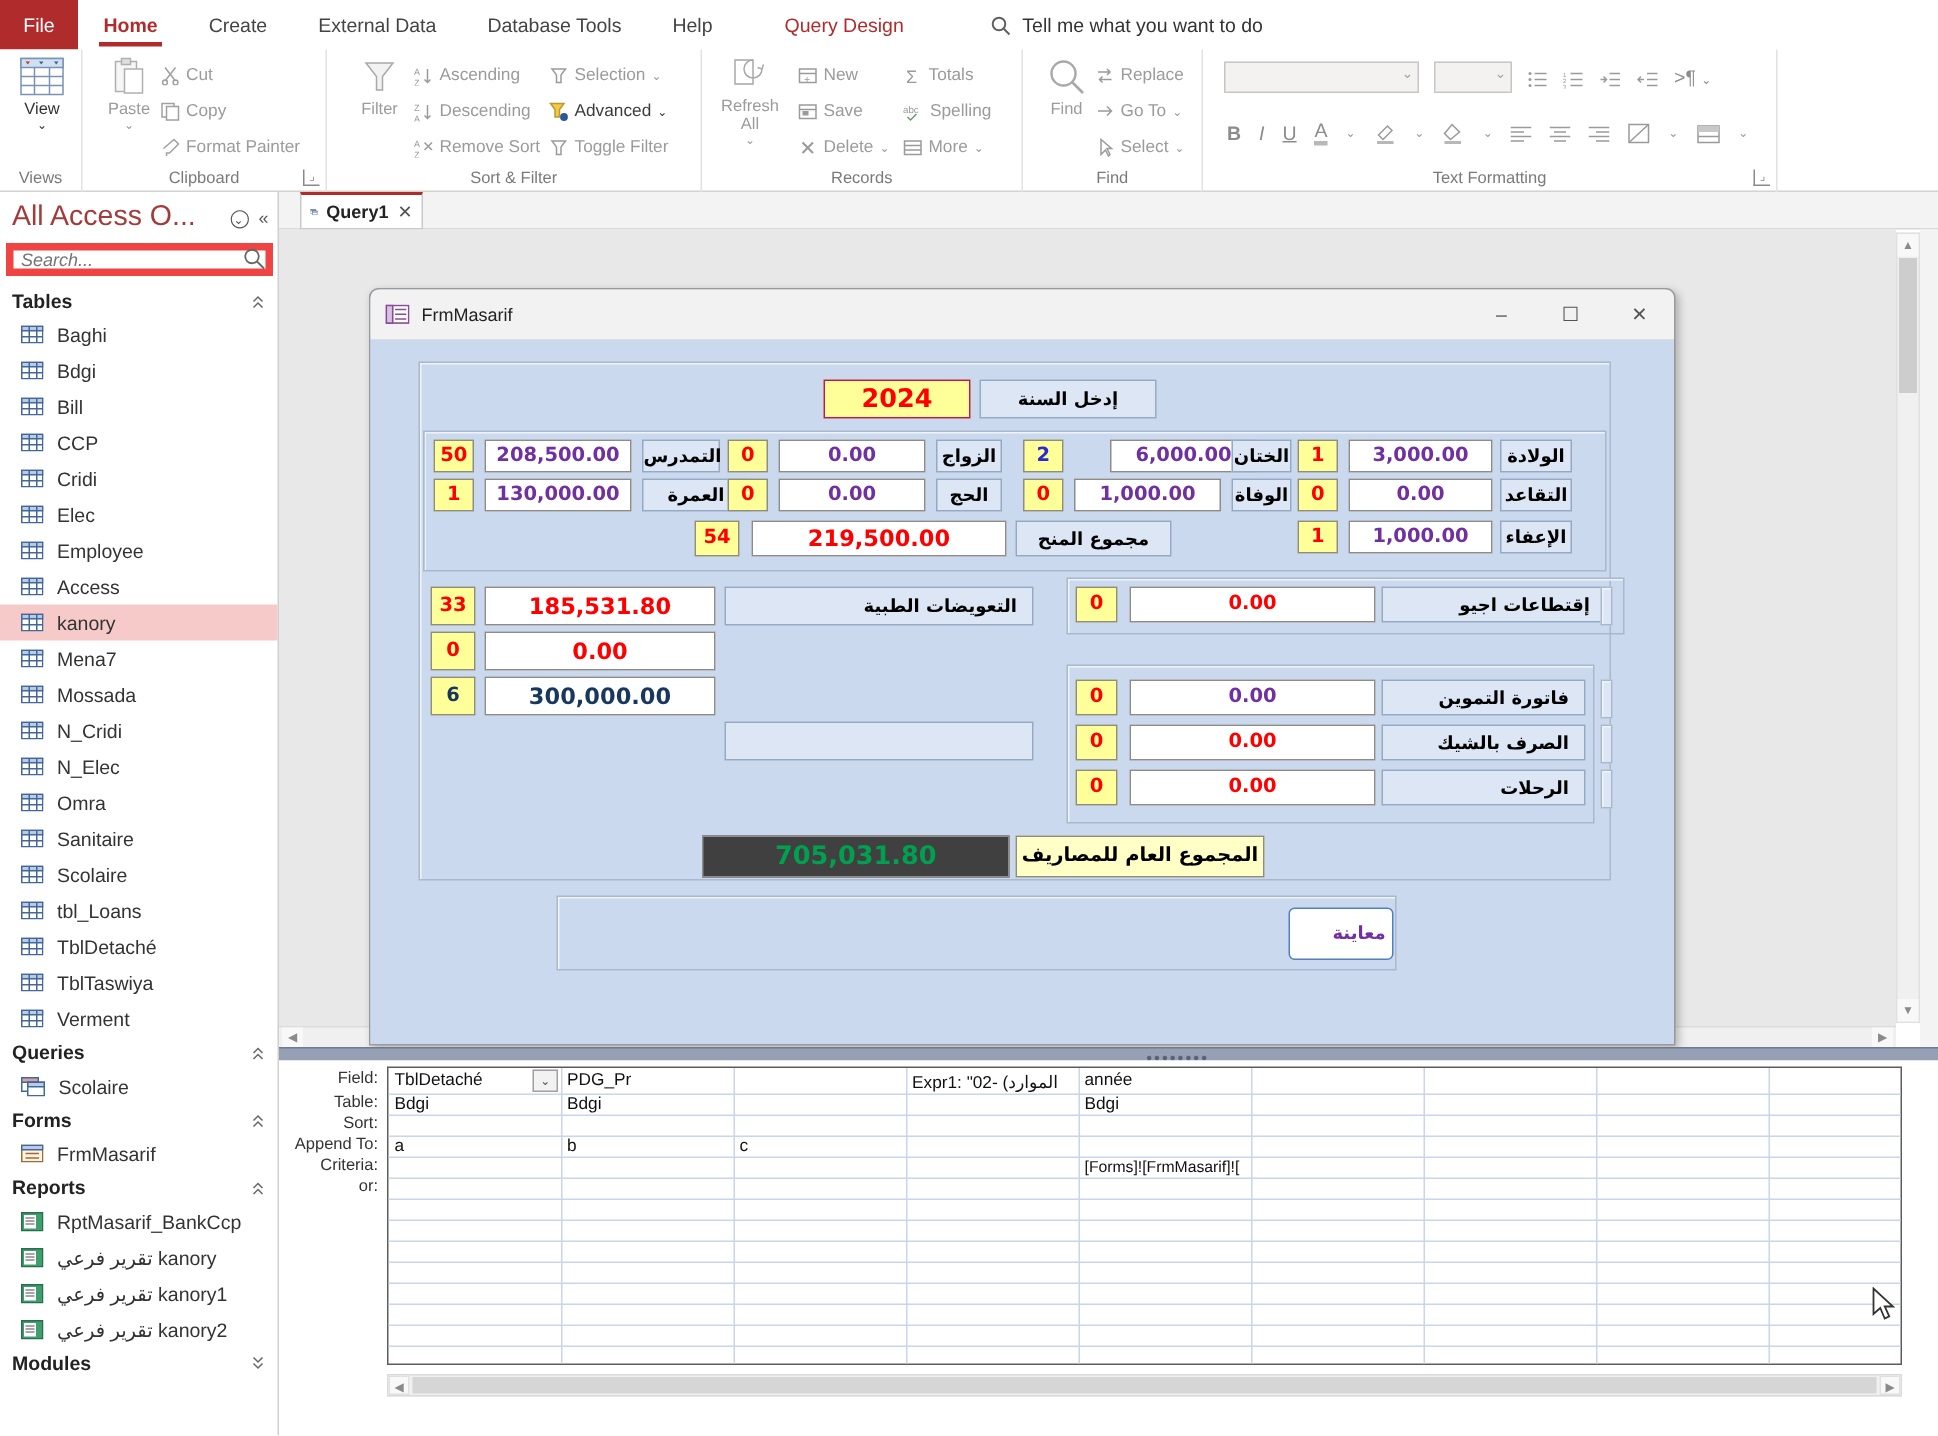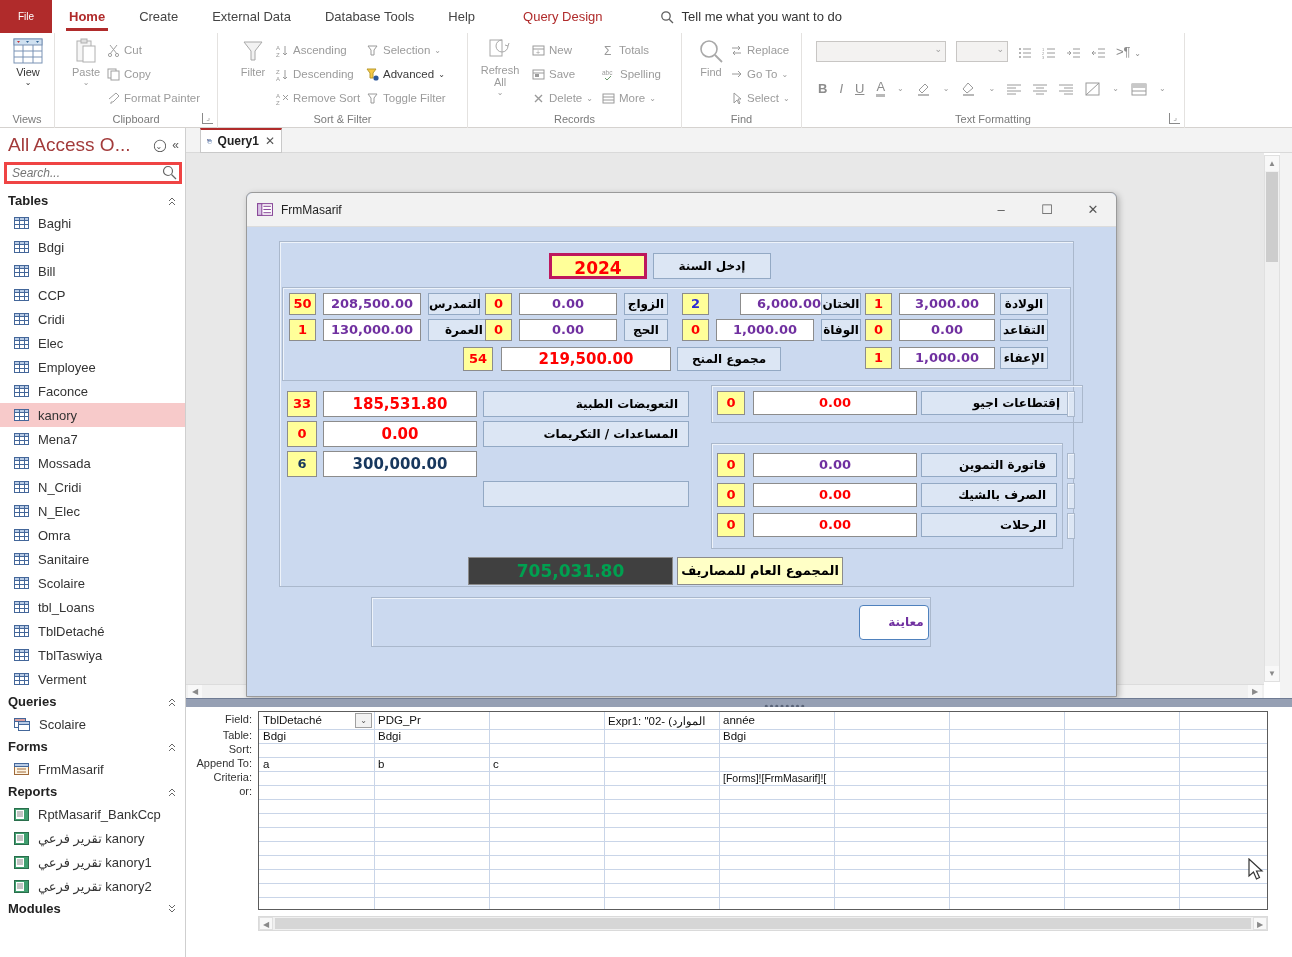--- a/index.html
+++ b/index.html
@@ -1,21 +1,21 @@
 <!DOCTYPE html>
 <html><head>
 <meta charset="utf-8">
 <style>
   * { margin:0; padding:0; box-sizing:border-box; }
   body { font-family:"Liberation Sans", sans-serif; background:#fff; }
   #app { position:relative; width:1292px; height:957px; overflow:hidden; background:#fff; font-size:12px; color:#444; }
 
   
   .tabbar { position:absolute; top:0; left:0; right:0; height:33px; background:#fff; display:flex; align-items:stretch; }
-  .file-tab { width:52px; background:#b02b2b; color:#fff; display:flex; align-items:center; justify-content:center; font-size:10px; }
+  .file-tab { width:52px; background:#b02b2b; color:#fff; display:flex; align-items:center; justify-content:center; font-size:13px; }
   .rtab { padding:0 17px; display:flex; align-items:center; font-size:13px; color:#444; position:relative; }
   .rtab.active { color:#b02b2b; font-weight:bold; }
   .rtab.active::after { content:""; position:absolute; left:14px; right:14px; bottom:2px; height:3px; background:#b02b2b; }
   .rtab.contextual { color:#b02b2b; margin-left:14px; }
   .tellme { display:flex; align-items:center; gap:8px; margin-left:40px; color:#333; font-size:13px; }
 
   
   .ribbon { position:absolute; top:33px; left:0; right:0; height:95px; background:#fff; border-bottom:1px solid #d5d2cf; }
   .rgroup { position:absolute; top:0; height:95px; border-right:1px solid #e4e2e0; }
   .glabel { position:absolute; bottom:3px; left:0; right:0; text-align:center; font-size:11px; color:#7a7a7a; }
@@ -29,21 +29,21 @@
   .combo::after { content:"⌄"; position:absolute; right:3px; top:2px; color:#a0a0a0; font-size:9px; }
   .tfrow { position:absolute; display:flex; align-items:center; gap:10px; }
   .tfbtn { color:#8c8c8c; font-size:13px; }
   svg.mini { vertical-align:middle; }
 
   
   .navpane { position:absolute; top:128px; left:0; width:186px; bottom:0; background:#fff; border-right:1px solid #cfcfcf; }
   .nav-title { display:flex; align-items:center; padding:6px 6px 4px 8px; }
   .nav-title .t { color:#a33b3b; font-size:19px; flex:1; white-space:nowrap; overflow:hidden; }
   .nav-search { margin:2px 4px 6px 4px; position:relative; }
-  .nav-search input { width:178px; height:22px; border:3px solid #ef4444; padding:2px 22px 2px 5px; font-style:italic; font-size:12px; color:#555; font-family:"Liberation Sans",sans-serif; }
+  .nav-search input { width:178px; height:22px; border:5px solid #ef4444; padding:2px 22px 2px 5px; font-style:italic; font-size:12px; color:#555; font-family:"Liberation Sans",sans-serif; }
   .nav-search svg { position:absolute; right:4px; top:3px; }
   .nav-sec { display:flex; align-items:center; padding:3px 8px 3px 8px; font-weight:bold; color:#222; font-size:13px; }
   .nav-sec .sp { flex:1; }
   .nav-item { display:flex; align-items:center; gap:9px; padding:3px 4px 3px 14px; height:24px; color:#333; font-size:13px; }
   .nav-item.selected { background:#f7caca; }
 
   
   .docarea { position:absolute; top:128px; left:186px; right:0; bottom:0; background:#fff; }
   .tabstrip { position:absolute; top:0; left:0; right:0; height:25px; background:#f3f3f3; border-bottom:1px solid #d9d9d9; }
   .doctab { position:absolute; left:14px; top:0; height:25px; width:82px; background:#fff; border:1px solid #c9c9c9; border-top:2px solid #b02b2b; display:flex; align-items:center; gap:6px; padding:0 6px; font-size:12px; color:#222; font-weight:bold; }
@@ -61,21 +61,21 @@
   .formwin { position:absolute; left:60px; top:64px; width:871px; height:505px; background:#cbd9ef; border:1px solid #9a9a9a; border-radius:6px 6px 0 0; box-shadow:2px 2px 6px rgba(0,0,0,.25); }
   .ftitle { height:34px; background:#f2f2f2; border-bottom:1px solid #dcdcdc; border-radius:6px 6px 0 0; display:flex; align-items:center; gap:8px; padding:0 10px; font-size:12px; color:#222; }
   .fctrl { position:absolute; top:0; right:0; height:34px; display:flex; }
   .fctrl span { width:46px; text-align:center; line-height:34px; color:#555; font-size:13px; }
   .fbody { position:absolute; top:34px; left:0; right:0; bottom:0; background:#cbd9ef; }
   .etch { position:absolute; border:1px solid #aab8cc; box-shadow:inset 1px 1px 0 #eef3fa; }
   .cnt, .amt, .flbl { position:absolute; height:22px; line-height:20px; text-align:center; font-family:"DejaVu Sans",sans-serif; font-weight:bold; font-size:13px; }
   .cnt { width:27px; background:#ffff99; border:1px solid #8c8c8c; color:#ff0000; }
   .amt { width:98px; background:#fff; border:1px solid #8c8c8c; color:#7030a0; }
   .flbl { background:#dce6f4; border:1px solid #93a9c4; color:#000; font-size:12px; }
-  .yearbox { position:absolute; background:#ffff99; border:3px solid #be185d; color:#ff0000; font:bold 17px "DejaVu Sans",sans-serif; text-align:center; }
+  .yearbox { position:absolute; background:#ffff99; border:1px solid #be185d; color:#ff0000; font:bold 17px "DejaVu Sans",sans-serif; text-align:center; }
   .grand { position:absolute; background:#404040; border:1px solid #8c8c8c; color:#00a050; font:bold 17px "DejaVu Sans",sans-serif; text-align:center; line-height:26px; }
   .grandlbl { position:absolute; background:#ffffc6; border:1px solid #8c8c8c; color:#000; font:bold 13px "DejaVu Sans",sans-serif; text-align:center; line-height:26px; }
   .pvbtn { position:absolute; background:#fff; border:1px solid #4f81bd; border-radius:4px; color:#7030a0; font:bold 12px "DejaVu Sans",sans-serif; text-align:center;padding-left:24px; }
 
   
   .splitter { position:absolute; top:570px; left:0; right:0; height:9px; background:#96a0b4; border-top:1px solid #6f7b93; }
   .splitter .grip { position:absolute; left:578px; top:3px; color:#5a6478; font-size:7px; letter-spacing:1px; }
   .gridpane { position:absolute; top:579px; left:0; right:0; height:228px; background:#fff; }
   .rowlbl { position:absolute; width:66px; text-align:right; font-size:11px; color:#333; }
   .qgrid { position:absolute; left:72px; top:4px; width:1010px; height:199px; border:1px solid #5c5c5c; background:#fff; }
@@ -496,21 +496,21 @@
         <span>Employee</span>
       </div>
     <div class="nav-item">
         <svg width="15" height="12" viewBox="0 0 15 12">
           <rect x="0.5" y="0.5" width="14" height="11" fill="#fff" stroke="#44679a"></rect>
           <rect x="0.5" y="0.5" width="14" height="3" fill="#b9cce6" stroke="#44679a"></rect>
           <line x1="5.5" y1="0.5" x2="5.5" y2="11.5" stroke="#44679a"></line>
           <line x1="10.5" y1="0.5" x2="10.5" y2="11.5" stroke="#44679a"></line>
           <line x1="0.5" y1="7.5" x2="14.5" y2="7.5" stroke="#44679a"></line>
         </svg>
-        <span>Faconce</span>
+        <span>Access</span>
       </div>
     <div class="nav-item selected">
         <svg width="15" height="12" viewBox="0 0 15 12">
           <rect x="0.5" y="0.5" width="14" height="11" fill="#fff" stroke="#44679a"></rect>
           <rect x="0.5" y="0.5" width="14" height="3" fill="#b9cce6" stroke="#44679a"></rect>
           <line x1="5.5" y1="0.5" x2="5.5" y2="11.5" stroke="#44679a"></line>
           <line x1="10.5" y1="0.5" x2="10.5" y2="11.5" stroke="#44679a"></line>
           <line x1="0.5" y1="7.5" x2="14.5" y2="7.5" stroke="#44679a"></line>
         </svg>
         <span>kanory</span>
@@ -801,21 +801,20 @@
         <div class="flbl" style="left:430px;top:120px;width:104px;height:24px;line-height:22px;">مجموع المنح</div>
         <div class="cnt" style="left: 618px; top: 120px; color: rgb(255, 0, 0);">1</div>
         <div class="amt" style="left: 652px; top: 120px; width: 96px; color: rgb(112, 48, 160);">1,000.00</div>
         <div class="flbl" style="left:753px;top:120px;width:48px;">الإعفاء</div>
 
         <div class="cnt" style="left: 40px; top: 164px; width: 30px; height: 26px; line-height: 24px; color: rgb(255, 0, 0);">33</div>
         <div class="amt" style="left: 76px; top: 164px; width: 154px; height: 26px; line-height: 24px; font-size: 15px; color: rgb(255, 0, 0);">185,531.80</div>
         <div class="flbl" style="left: 236px; top: 164px; width: 206px; height: 26px; line-height: 24px; text-align: right; padding-right: 10px; color: rgb(0, 0, 0);">التعويضات الطبية</div>
         <div class="cnt" style="left: 40px; top: 194px; width: 30px; height: 26px; line-height: 24px; color: rgb(255, 0, 0);">0</div>
         <div class="amt" style="left: 76px; top: 194px; width: 154px; height: 26px; line-height: 24px; font-size: 15px; color: rgb(255, 0, 0);">0.00</div>
-        <div class="flbl" style="left: 236px; top: 194px; width: 206px; height: 26px; line-height: 24px; text-align: right; padding-right: 10px; color: rgb(0, 0, 0);">المساعدات / التكريمات</div>
         <div class="cnt" style="left: 40px; top: 224px; width: 30px; height: 26px; line-height: 24px; color: rgb(23, 55, 93);">6</div>
         <div class="amt" style="left: 76px; top: 224px; width: 154px; height: 26px; line-height: 24px; font-size: 15px; color: rgb(23, 55, 93);">300,000.00</div>
         <div class="flbl" style="left:236px;top:254px;width:206px;height:26px;"></div>
 
         <div class="etch" style="left:464px;top:158px;width:372px;height:38px;"></div>
         <div class="cnt" style="left: 470px; top: 164px; width: 28px; height: 24px; line-height: 22px; color: rgb(255, 0, 0);">0</div>
         <div class="amt" style="left: 506px; top: 164px; width: 164px; height: 24px; line-height: 22px; color: rgb(255, 0, 0);">0.00</div>
         <div class="flbl" style="left:674px;top:164px;width:150px;height:24px;line-height:22px;text-align:right;padding-right:10px;">إقتطاعات اجيو</div>
 
         <div class="etch" style="left:464px;top:216px;width:352px;height:106px;"></div>

